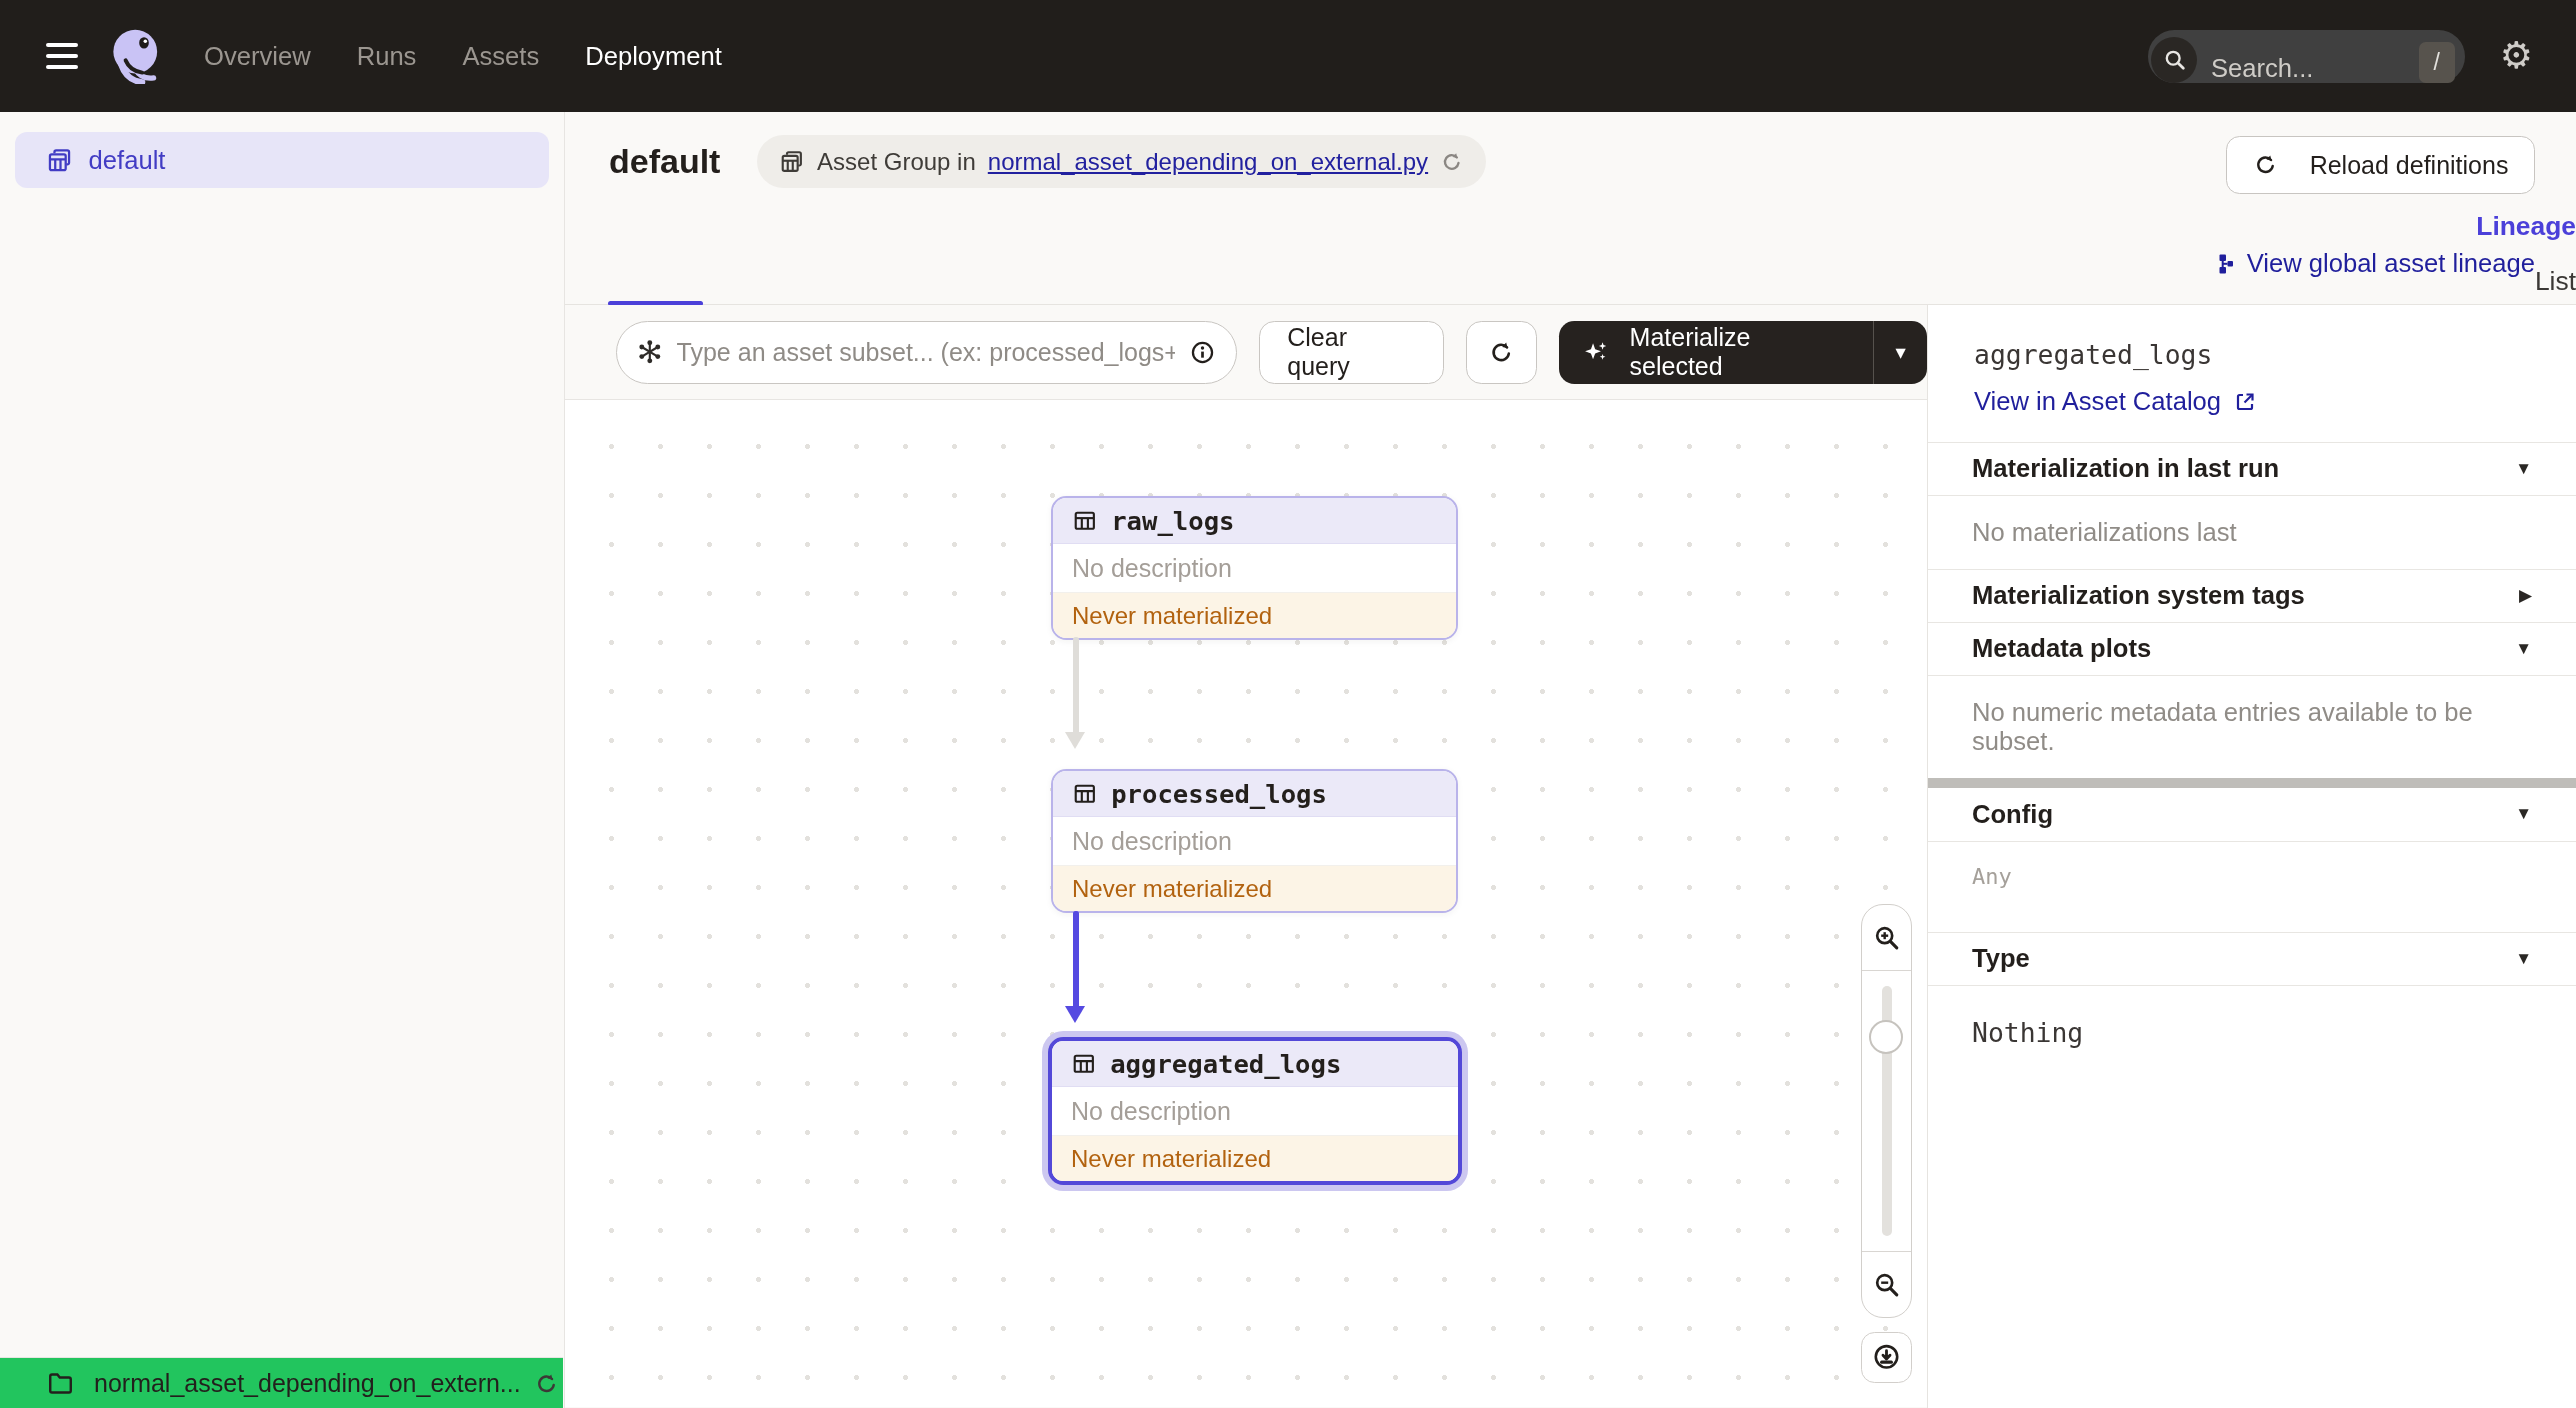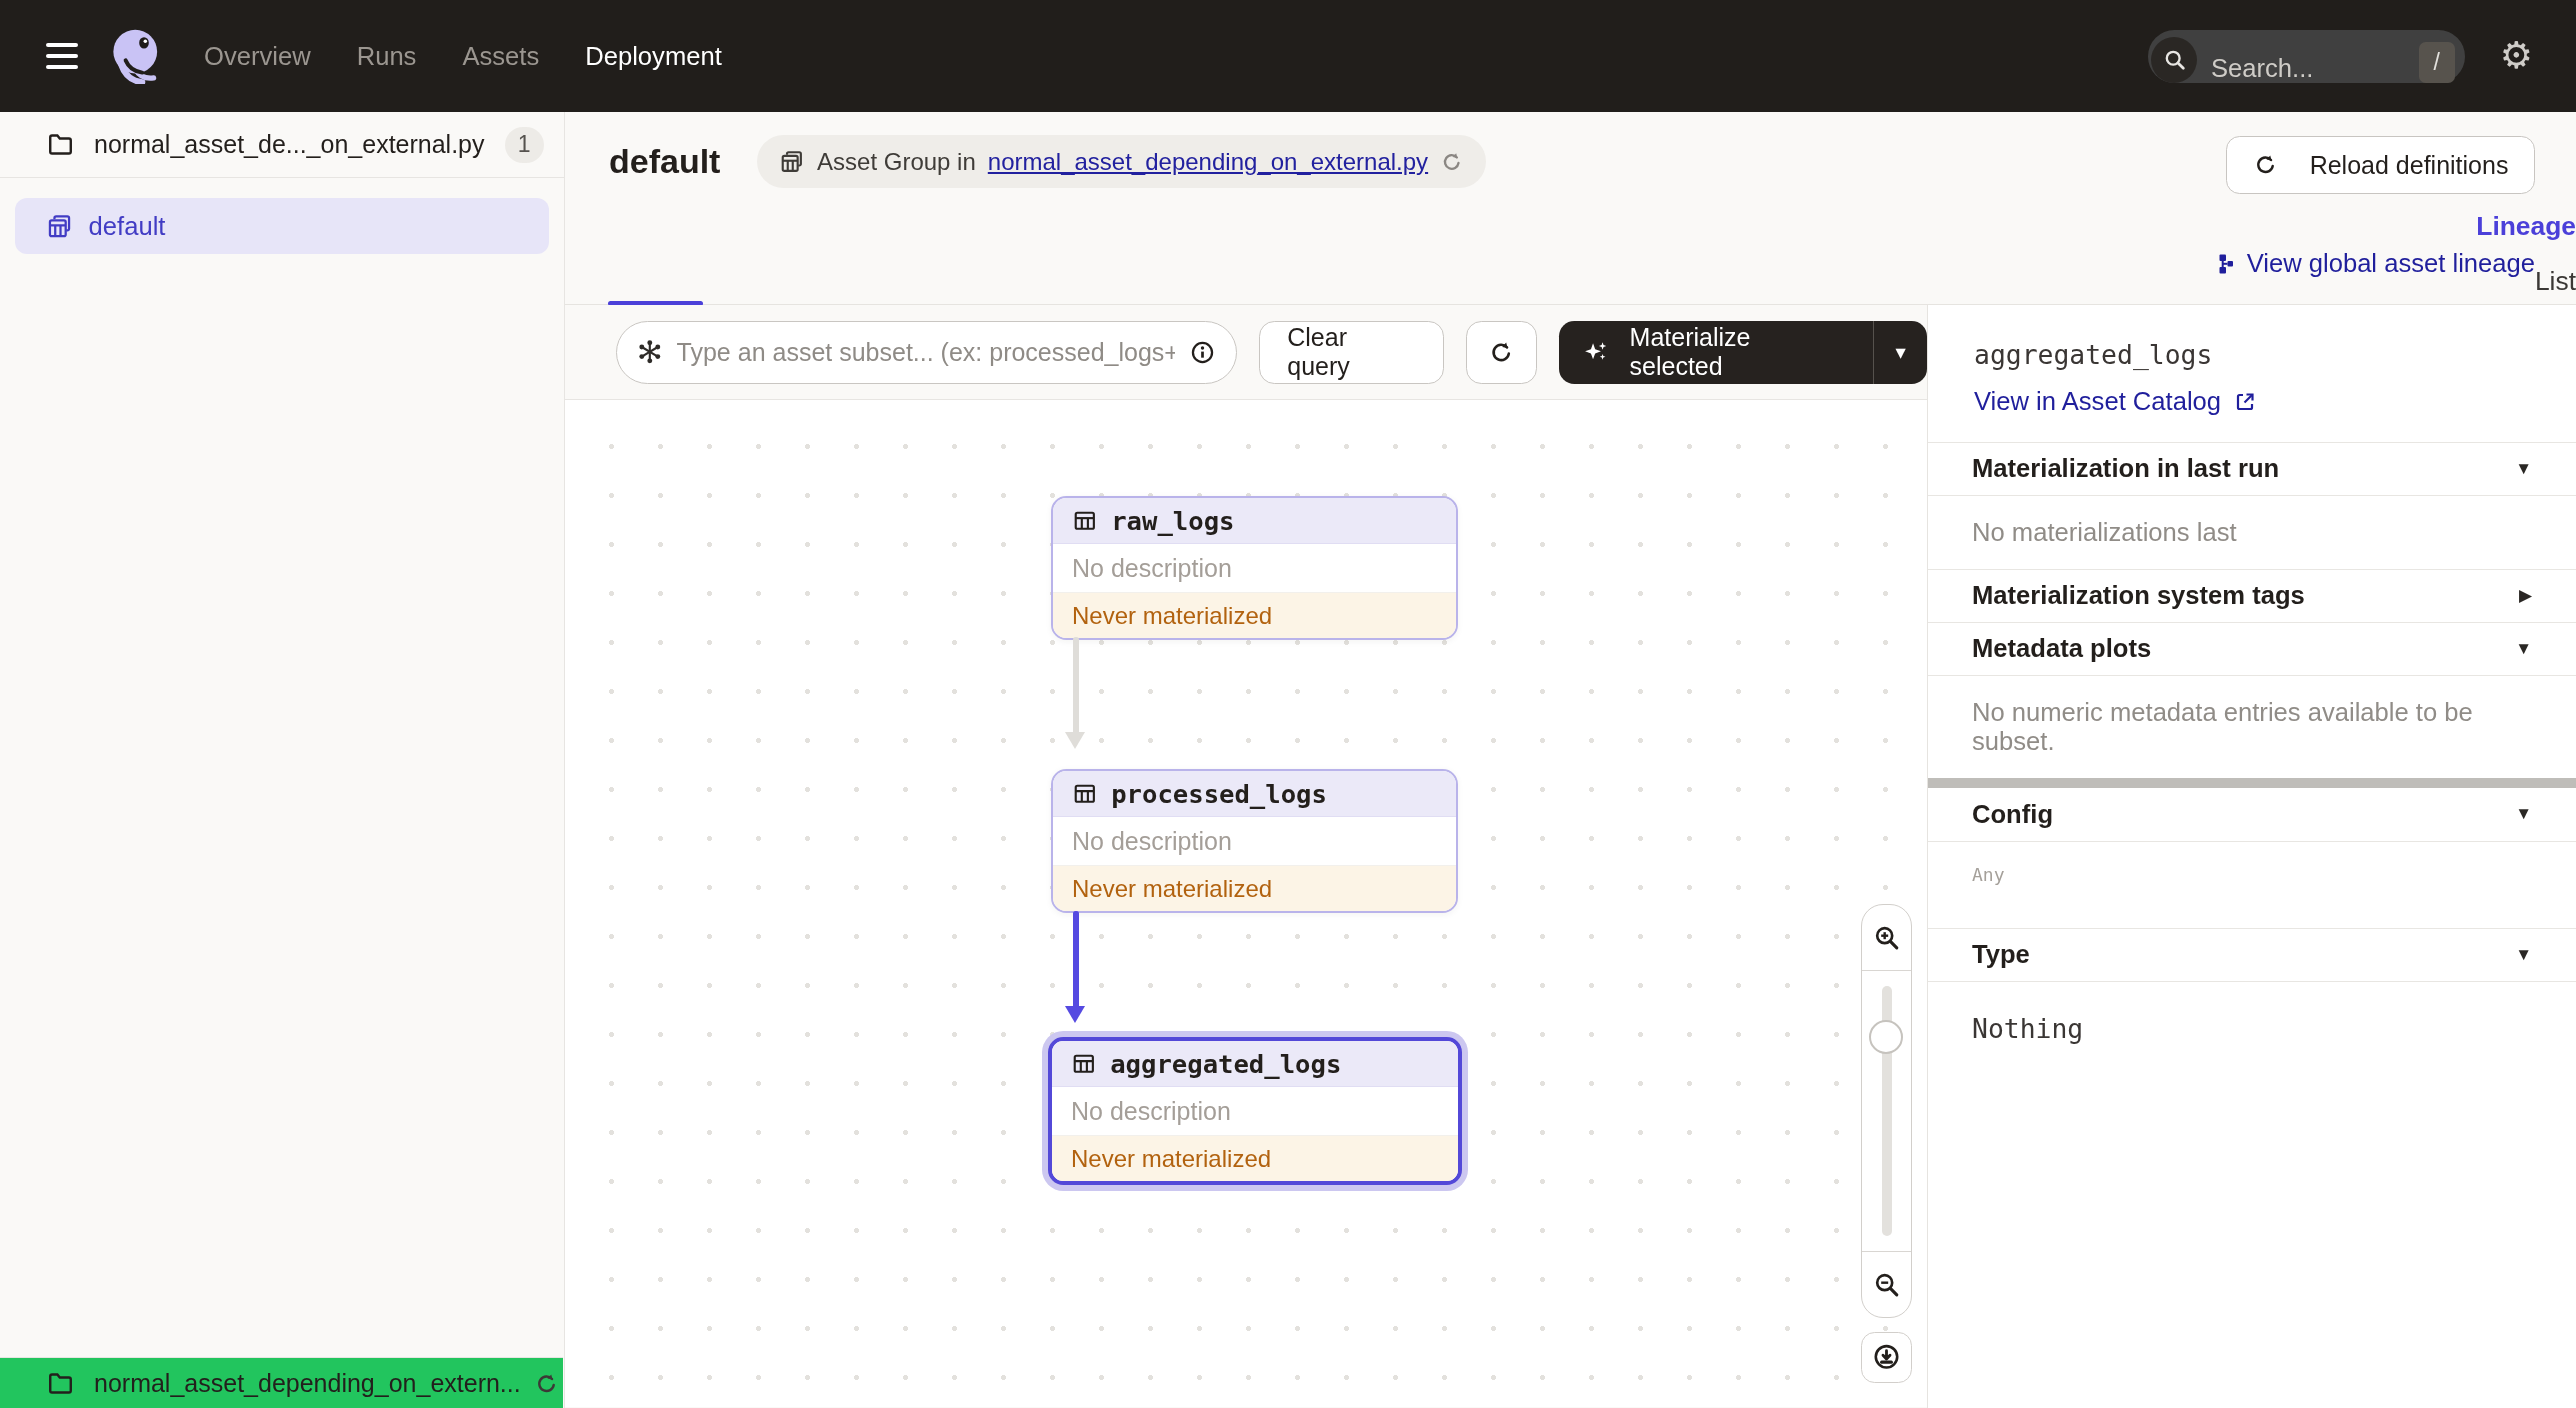--- a/index.html
+++ b/index.html
@@ -148,21 +148,21 @@
   .panel .plink { margin:17px 46px 0 46px; display:flex; align-items:center; gap:12px;
     color:#201F9C; font-size:25.6px; font-weight:500; cursor:pointer; }
   .sections { margin-top:25.6px; }
   .sec-head { height:53px; display:flex; align-items:center; padding:0 44px;
     border-top:1.7px solid #E8E6E2; cursor:pointer; }
   .sec-head .stitle { font-size:25.6px; font-weight:700; flex:1; }
   .sec-head .caret { font-size:17px; color:#2A2724; }
   .sec-body { border-top:1.7px solid #E8E6E2; padding:22px 44px; }
   .sec-body.gray { color:#908C87; font-size:25.6px; }
   .splitter { height:10.2px; background:#BFBDB9; }
-  .val-any { color:#A5A09A; font-size:18px; padding:22px 44px 43px 44px;
+  .val-any { color:#A5A09A; font-size:22px; padding:22px 44px 43px 44px;
     border-top:1.7px solid #E8E6E2; }
   .val-nothing { color:#3A3634; font-size:26.4px; padding:31px 44px;
     border-top:1.7px solid #E8E6E2; }
 
   svg { display:block; }
 </style>
 </head>
 <body>
 
 <div class="topnav">
@@ -192,27 +192,20 @@
         <line x1="15" y1="15" x2="20" y2="20" stroke="#E8E6E3" stroke-width="2.6" stroke-linecap="round"></line>
       </svg>
     </div>
     <input placeholder="Search..." style="">
     <div class="slashkey">/</div>
   </div>
   <div class="gear">⚙</div>
 </div>
 
 <div class="sidebar">
-  <div class="loc-row">
-    <svg width="29" height="29" viewBox="0 0 24 24">
-      <path d="M3.5 6 a1.5 1.5 0 0 1 1.5-1.5 h4.4 l2 2.6 h7.6 a1.5 1.5 0 0 1 1.5 1.5 v9.4 a1.5 1.5 0 0 1-1.5 1.5 h-14 a1.5 1.5 0 0 1-1.5-1.5 Z" fill="none" stroke="#231F1C" stroke-width="2"></path>
-    </svg>
-    <span class="label">normal_asset_de..._on_external.py</span>
-    <span class="loc-badge">1</span>
-  </div>
   <div class="group-row">
     <svg width="27" height="27" viewBox="0 0 24 24">
       <path d="M7.5 5.5 V4.5 a1.5 1.5 0 0 1 1.5-1.5 H19 a1.5 1.5 0 0 1 1.5 1.5 V14 a1.5 1.5 0 0 1-1.5 1.5 h-1" fill="none" stroke="#423CC4" stroke-width="2"></path>
       <rect x="3.5" y="6.5" width="14" height="14" rx="1.5" fill="none" stroke="#423CC4" stroke-width="2"></rect>
       <line x1="3.5" y1="11" x2="17.5" y2="11" stroke="#423CC4" stroke-width="2"></line>
       <line x1="8.2" y1="11" x2="8.2" y2="20.5" stroke="#423CC4" stroke-width="2"></line>
       <line x1="12.9" y1="11" x2="12.9" y2="20.5" stroke="#423CC4" stroke-width="2"></line>
     </svg>
     <span class="label">default</span>
   </div>

